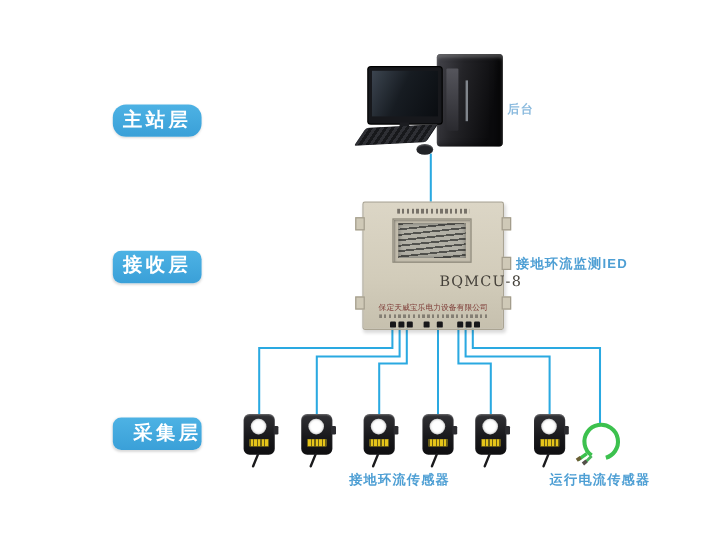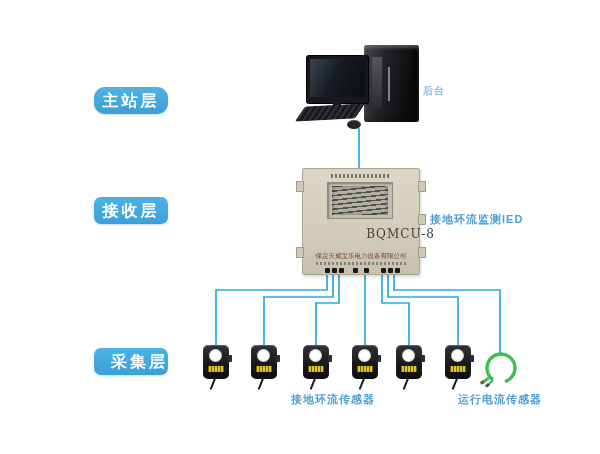--- a/index.html
+++ b/index.html
@@ -5,21 +5,21 @@
   html,body{margin:0;padding:0;}
   body{width:600px;height:454px;background:#ffffff;position:relative;overflow:hidden;
        font-family:"Liberation Sans","DejaVu Sans",sans-serif;}
   .abs{position:absolute;}
 
   
   .badge{position:absolute;left:94px;width:74px;height:27px;border-radius:7px;
          background:linear-gradient(180deg,#4db2e4 0%,#3aa0d8 100%);
          color:#ffffff;font-size:16px;font-weight:bold;letter-spacing:3px;
          text-align:center;line-height:27px;box-shadow:0 1px 2px rgba(0,0,0,.15);}
-  #badge-main{top:87px;border-radius:11px;} #badge-recv{top:197px;} #badge-coll{top:348px;text-align:right;}
+  #badge-main{top:87px;border-radius:11px;} #badge-recv{top:209px;font-family:Liberation Mono, monospace;} #badge-coll{top:348px;text-align:right;}
 
   
   svg.wires{position:absolute;left:0;top:0;width:600px;height:454px;}
   svg.wires polyline{fill:none;stroke:#2aa9e1;stroke-width:1.7px;}
 
   
   .tower{left:364px;top:45px;width:55px;height:77px;border-radius:3px;
          background:linear-gradient(100deg,#45454c 0%,#242428 35%,#0b0b0d 80%);
          box-shadow:inset 0 3px 3px rgba(255,255,255,.25), inset -4px 0 6px rgba(0,0,0,.6);}
   .tower .bay{position:absolute;left:8px;top:12px;width:10px;height:52px;

